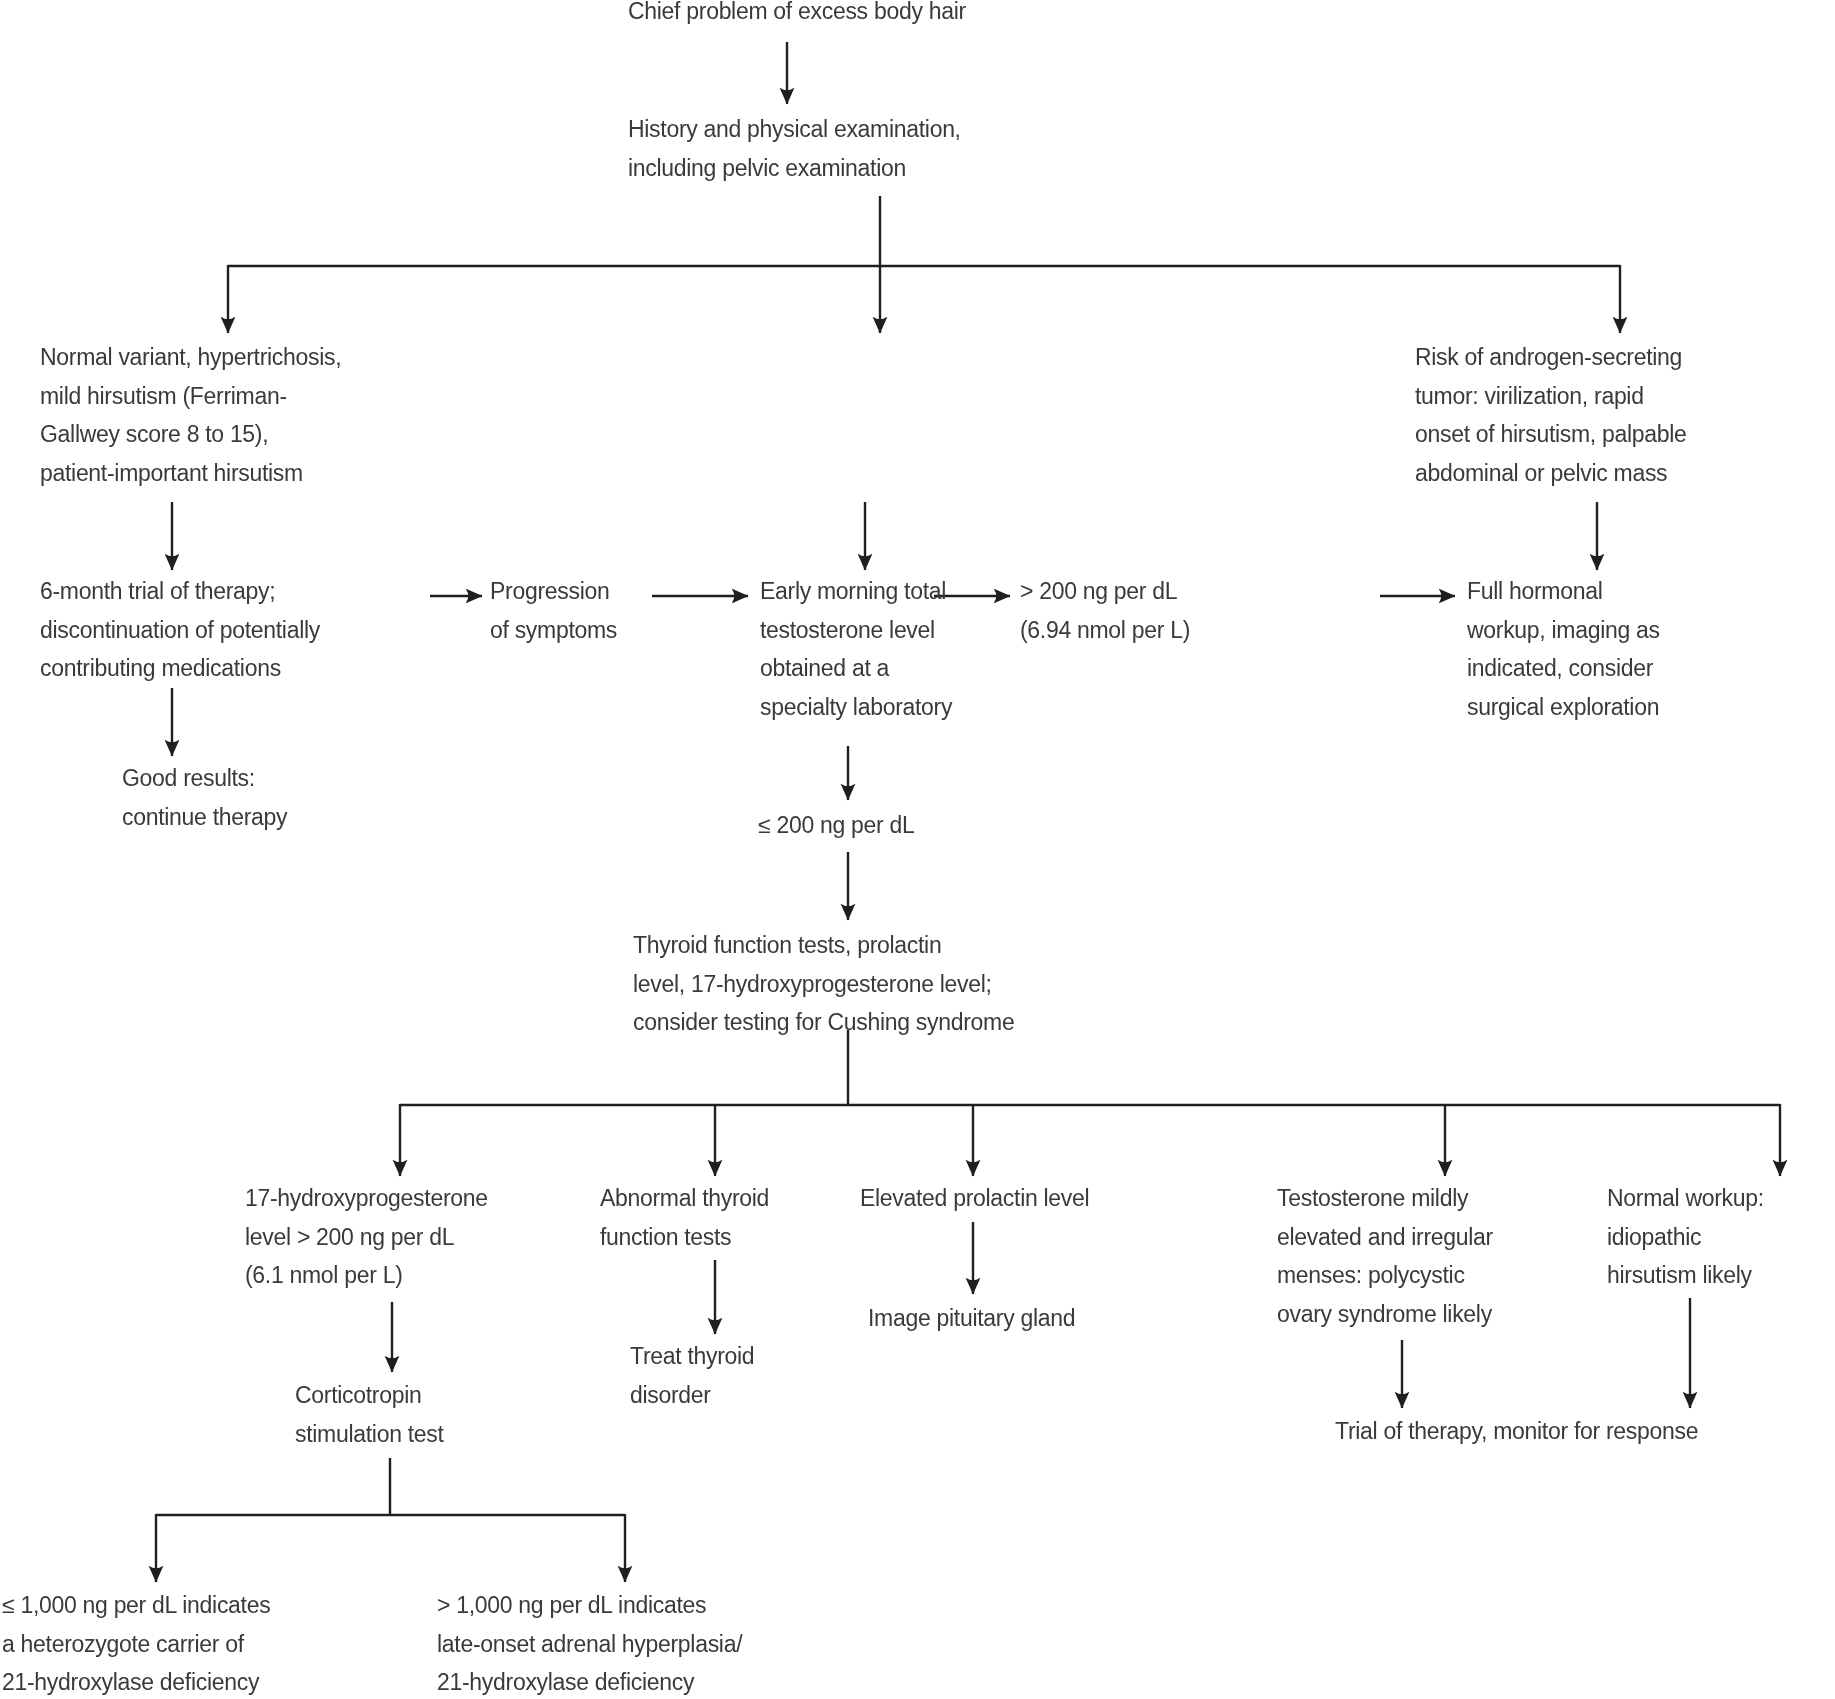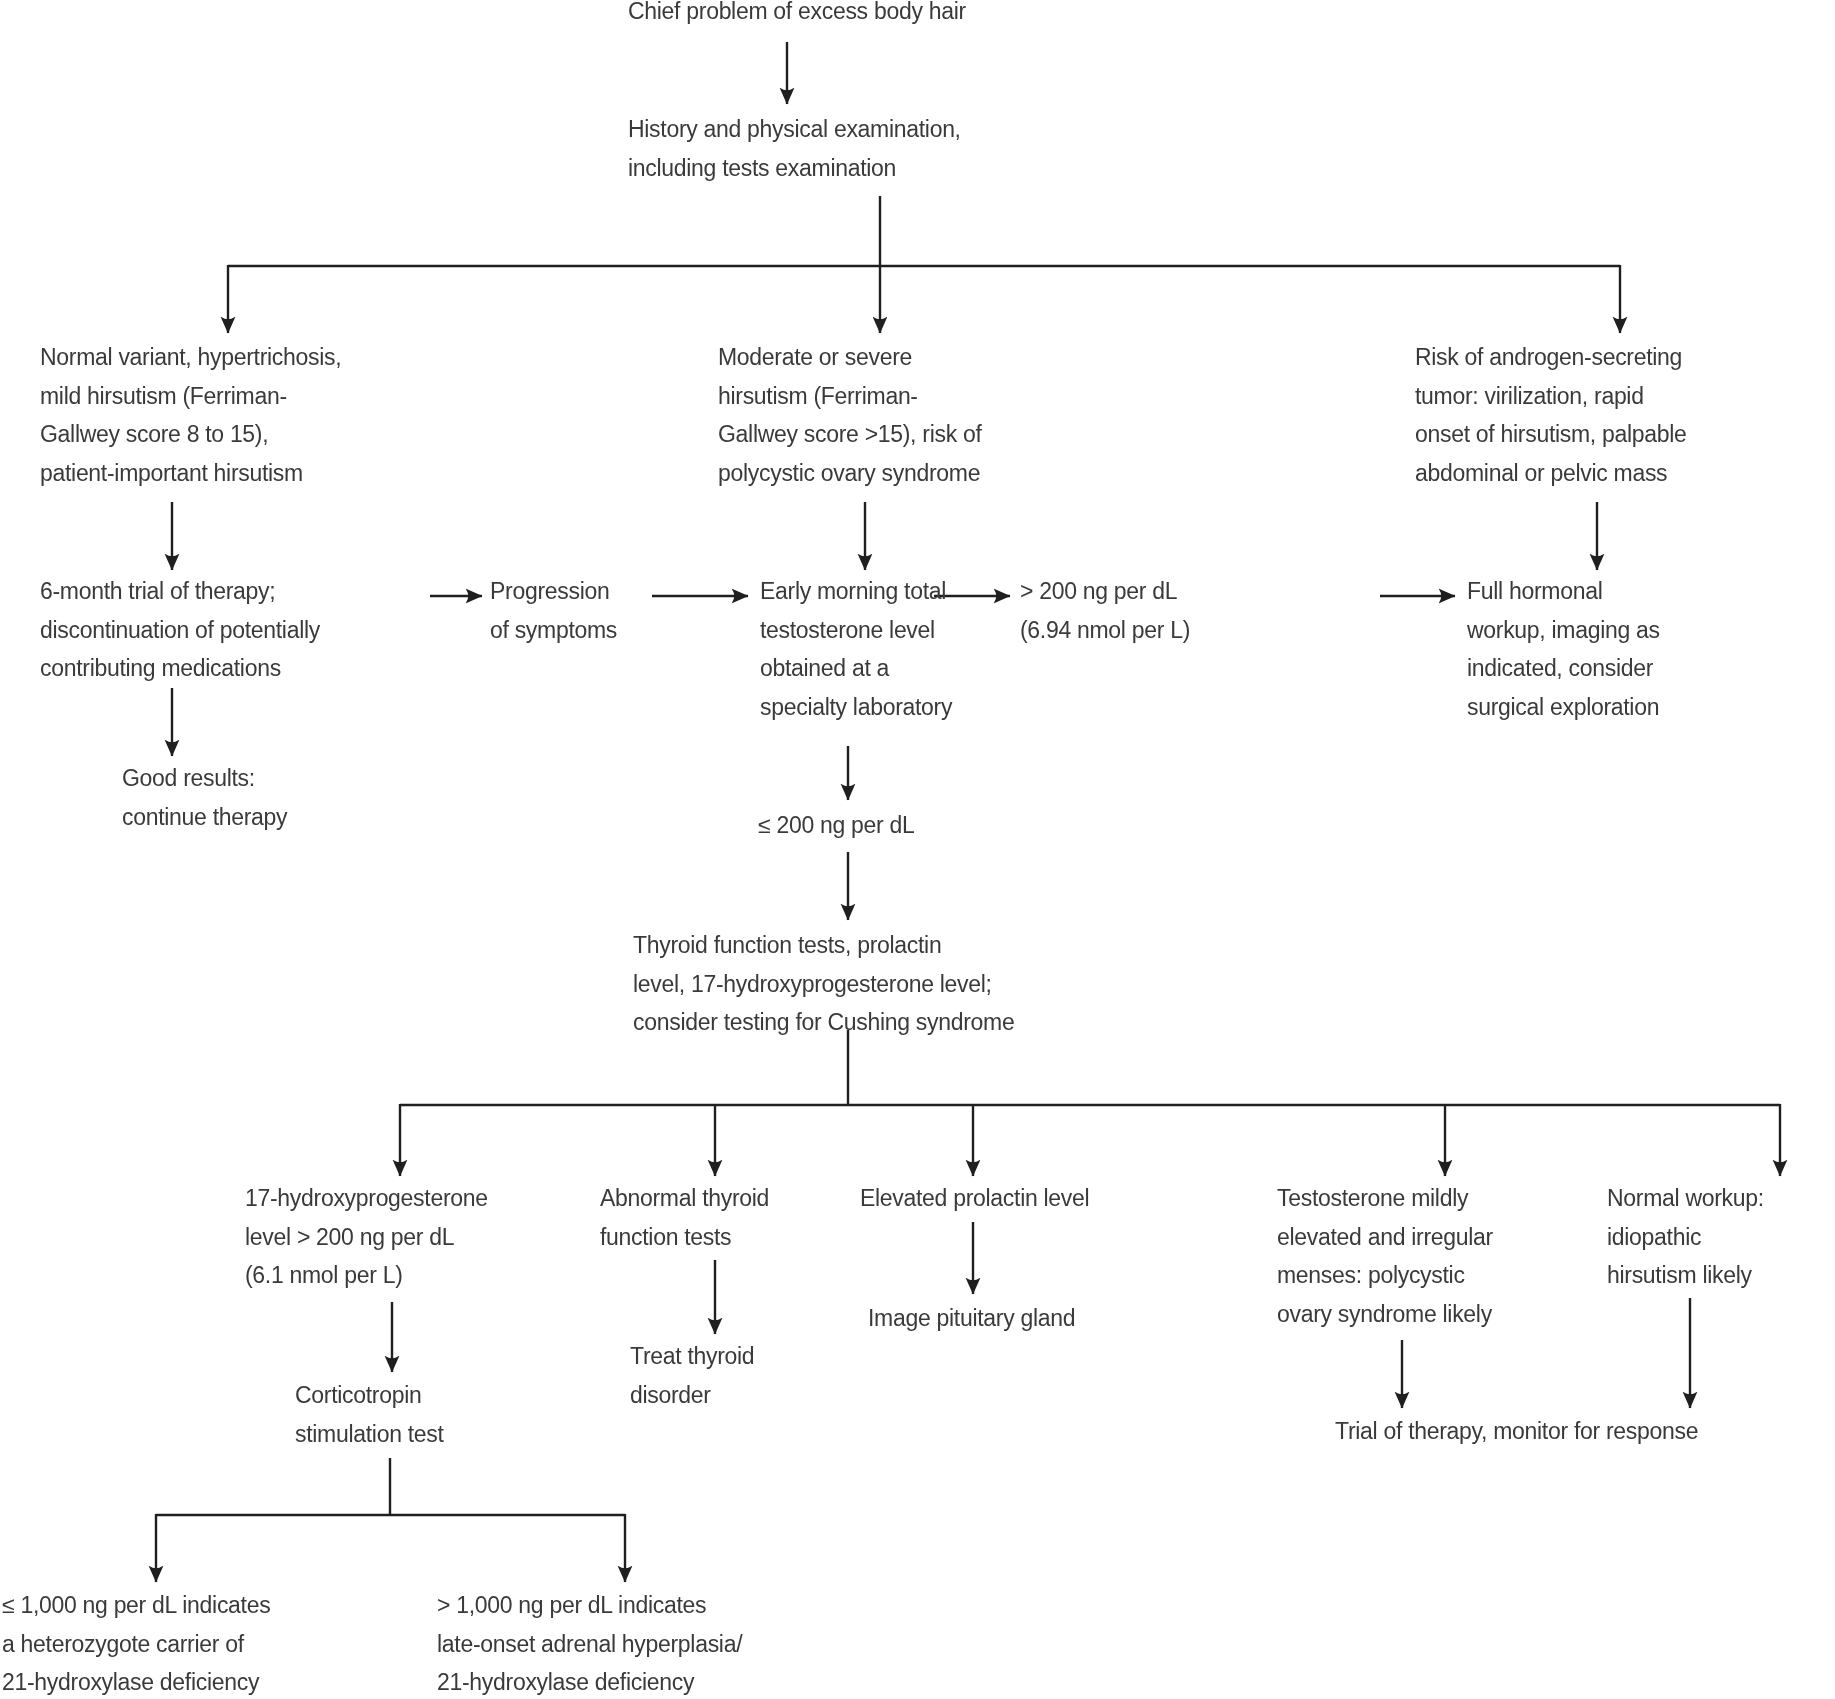--- a/index.html
+++ b/index.html
@@ -83,30 +83,26 @@
     <line class="edge" x1="1690" y1="1298" x2="1690" y2="1408" marker-end="url(#ah)"></line>
 
     <line class="edge" x1="390" y1="1458" x2="390" y2="1515"></line>
     <line class="edge" x1="156" y1="1515" x2="625" y2="1515"></line>
     <line class="edge" x1="156" y1="1514" x2="156" y2="1582" marker-end="url(#ah)"></line>
     <line class="edge" x1="625" y1="1514" x2="625" y2="1582" marker-end="url(#ah)"></line>
   </svg>
 
   <div class="node" style="left:628px; top:-8px">Chief problem of excess body hair</div>
   <div class="node" style="left:628px; top:110px">History and physical examination,
-including tests examination</div>
+including pelvic examination</div>
 
   <div class="node" style="left:40px;   top:338px">Normal variant, hypertrichosis,
 mild hirsutism (Ferriman-
 Gallwey score 8 to 15),
 patient-important hirsutism</div>
-  <div class="node" style="left:718px;  top:338px">Moderate or severe
-hirsutism (Ferriman-
-Gallwey score &gt;15), risk of
-polycystic ovary syndrome</div>
   <div class="node" style="left:1415px; top:338px">Risk of androgen-secreting
 tumor: virilization, rapid
 onset of hirsutism, palpable
 abdominal or pelvic mass</div>
 
   <div class="node" style="left:40px;   top:572px">6-month trial of therapy;
 discontinuation of potentially
 contributing medications</div>
   <div class="node" style="left:490px;  top:572px">Progression
 of symptoms</div>

